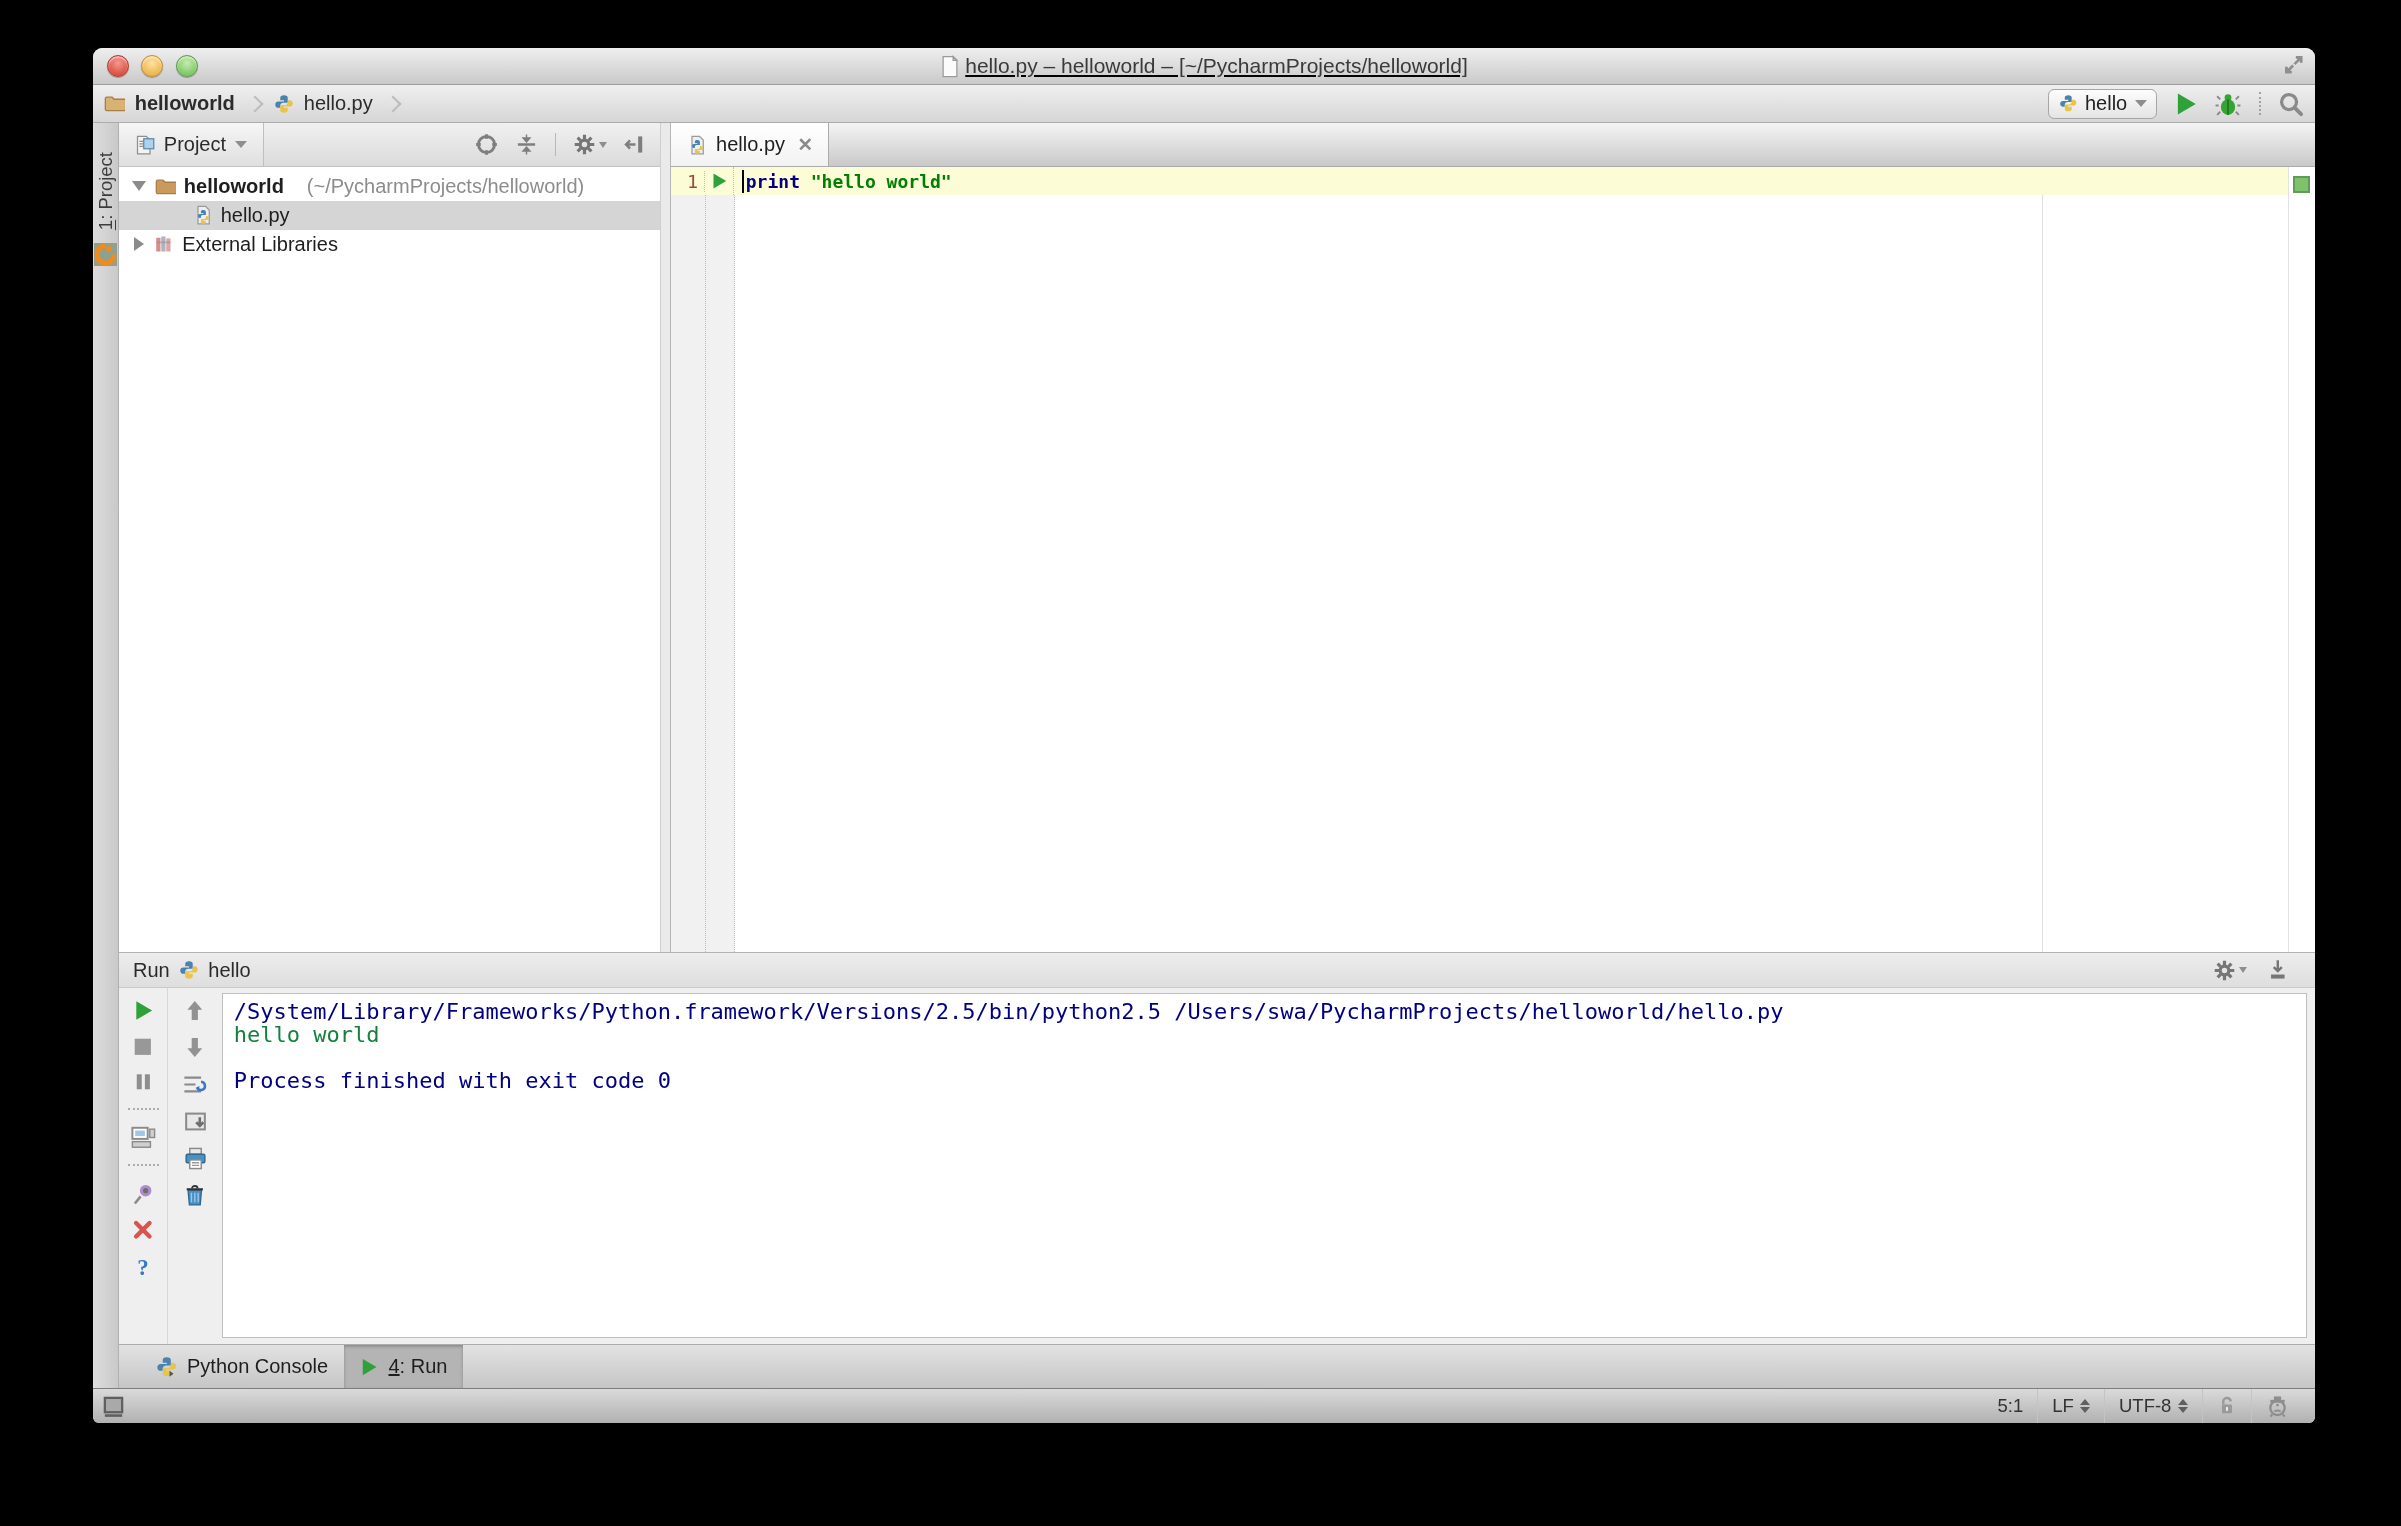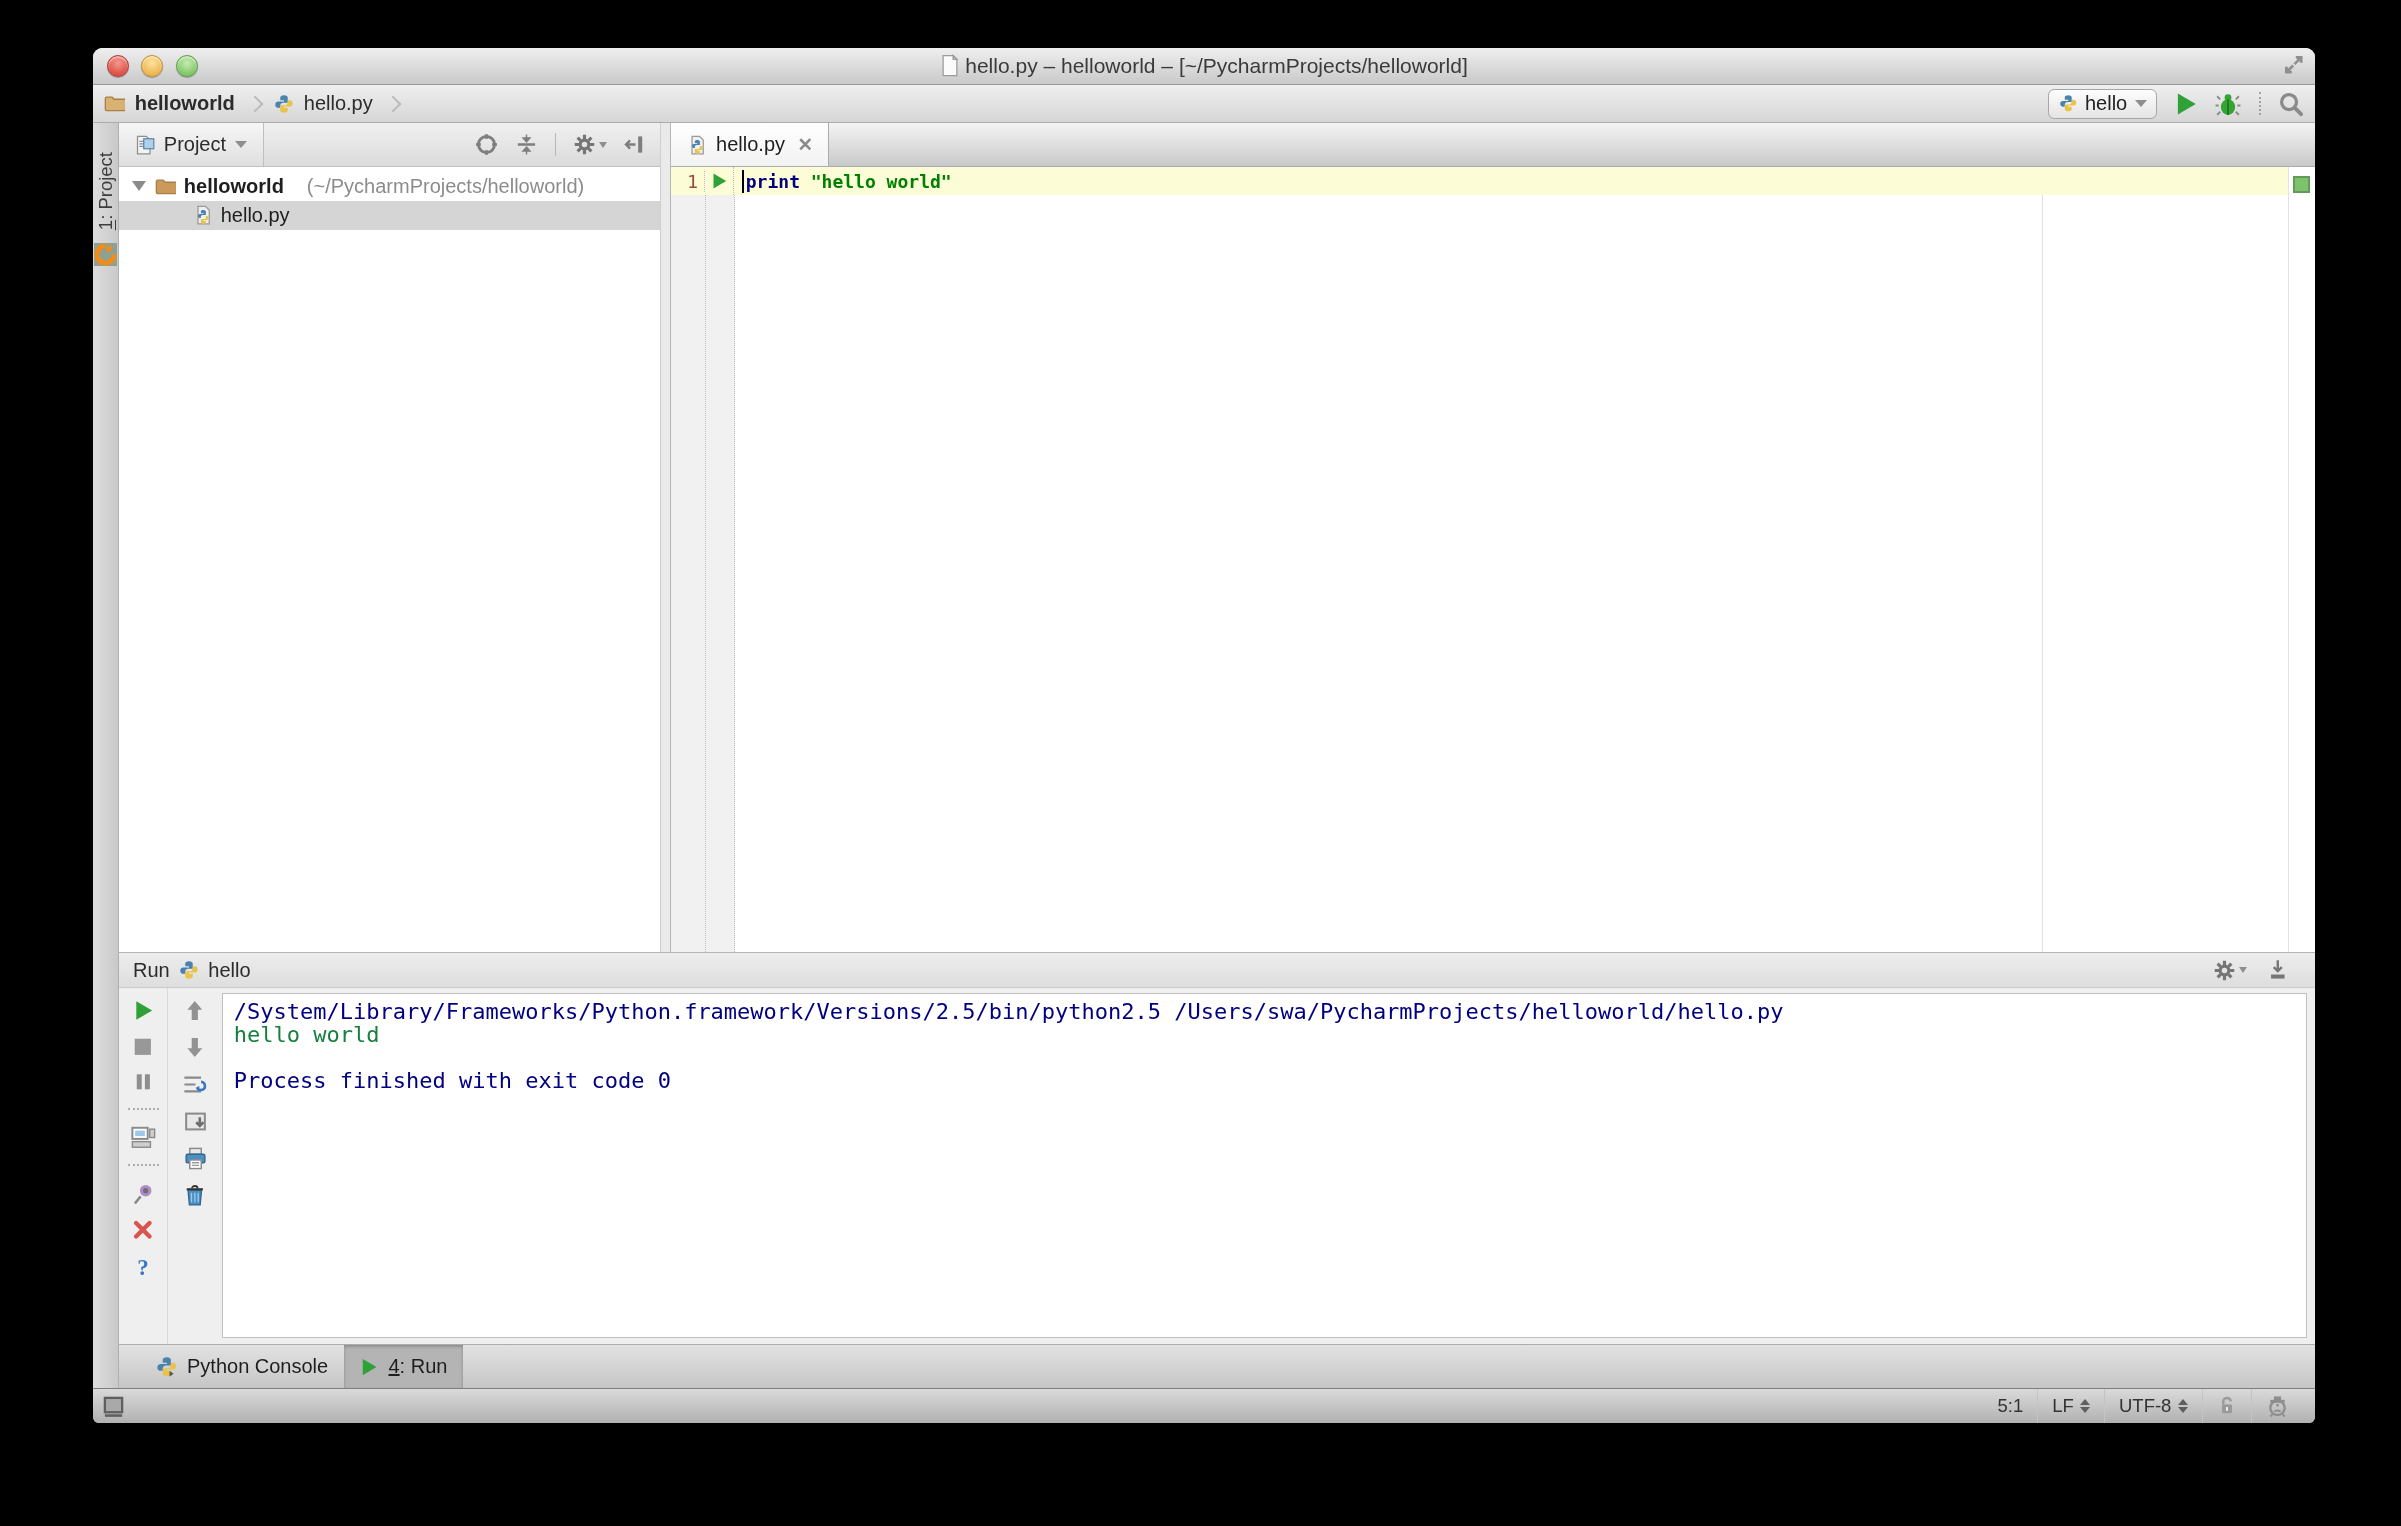--- a/index.html
+++ b/index.html
@@ -9,21 +9,21 @@
           border-radius:9.3px 9.3px 6.2px 6.2px;background:#ECECEC;display:flex;flex-direction:column;overflow:hidden;}
 
   
   .titlebar{height:36px;flex:0 0 36px;background:linear-gradient(#EFEFEF,#C9C9C9);
             border-bottom:0.8px solid #9B9B9B;position:relative;display:flex;align-items:center;justify-content:center;}
   .traffic{position:absolute;left:14px;top:0;height:100%;display:flex;align-items:center;gap:12.4px;}
   .light{width:20px;height:20px;border-radius:50%;display:inline-block;box-shadow:inset 0 1.5px 2.3px rgba(255,255,255,.7),0 0.8px 0.8px rgba(0,0,0,.35);}
   .light.red{background:radial-gradient(circle at 50% 35%,#F49990,#DD4F43 70%);border:0.8px solid #B03A31;}
   .light.yellow{background:radial-gradient(circle at 50% 35%,#FBE3A0,#EFB64F 70%);border:0.8px solid #C08E2E;}
   .light.green{background:radial-gradient(circle at 50% 35%,#C6ECB2,#7FC765 70%);border:0.8px solid #5E9A49;}
-  .titlecenter{display:flex;gap:5px;}
+  .titlecenter{display:flex;align-items:center;gap:5px;text-decoration:underline;}
   .title-text{font-size:21px;color:#3A3A3A;}
   .resize-grip{position:absolute;right:10.8px;top:6.2px;}
 
   
   .navbar{height:37px;flex:0 0 37px;background:linear-gradient(#EFEFEF,#D6D6D6);
           border-bottom:0.8px solid #ACACAC;display:flex;align-items:center;padding:0 10.8px;}
   .crumbs{display:flex;align-items:center;gap:9.3px;}
   .crumb{font-size:20px;color:#2B2B2B;}
   .crumb.bold{font-weight:bold;}
   .chev{width:10px;height:10px;border-top:2.3px solid #BCBCBC;border-right:2.3px solid #BCBCBC;
@@ -289,20 +289,34 @@
             <div class="trow selected indent">
               <span>
                 <svg width="20" height="20" viewBox="0 0 16 16">
                     <path d="M4 1h6l3 3v11H4z" fill="#EFEFEF" stroke="#9A9A9A"></path>
                     <path d="M8 4C6.9 4 6.3 4.5 6.3 5.2V6.5h2v.6H5.4C4.5 7.1 4 7.8 4 8.7c0 .9.5 1.6 1.4 1.6h.9V9.4c0-.9.6-1.5 1.5-1.5h2.5V5.2C10.3 4.5 9.4 4 8 4z" fill="#4B83B0"></path>
                     <path d="M8.6 15c1.1 0 1.7-.5 1.7-1.2v-1.3h-2v-.6h2.9c.9 0 1.4-.7 1.4-1.6 0-.9-.5-1.6-1.4-1.6h-.9v1c0 .9-.6 1.5-1.5 1.5H6.3v2.6c0 .7.9 1.2 2.3 1.2z" fill="#E9C44B"></path>
                   </svg>
               </span>
               <span class="name">hello.py</span>
             </div>
+            <div class="trow">
+              <span class="disc">
+                  <span class="disc-closed"></span>
+                </span>
+              <span>
+                <svg width="20" height="20" viewBox="0 0 16 16">
+                    <rect x="1" y="3" width="3.4" height="11" fill="#D98C8C"></rect>
+                    <rect x="5" y="2" width="3.4" height="12" fill="#A9B4C4"></rect>
+                    <rect x="9" y="3.5" width="3.4" height="10.5" fill="#E2A3A3"></rect>
+                    <rect x="1" y="6" width="11.4" height="1.4" fill="#8E8E8E" opacity=".5"></rect>
+                  </svg>
+              </span>
+              <span class="name">External Libraries</span>
+            </div>
           </div>
         </div>
 
         <div class="vsplitter"></div>
 
         <div class="editor-pane">
           <div class="tabstrip">
             <div class="tab">
               <span>
                 <svg width="20" height="20" viewBox="0 0 16 16">

